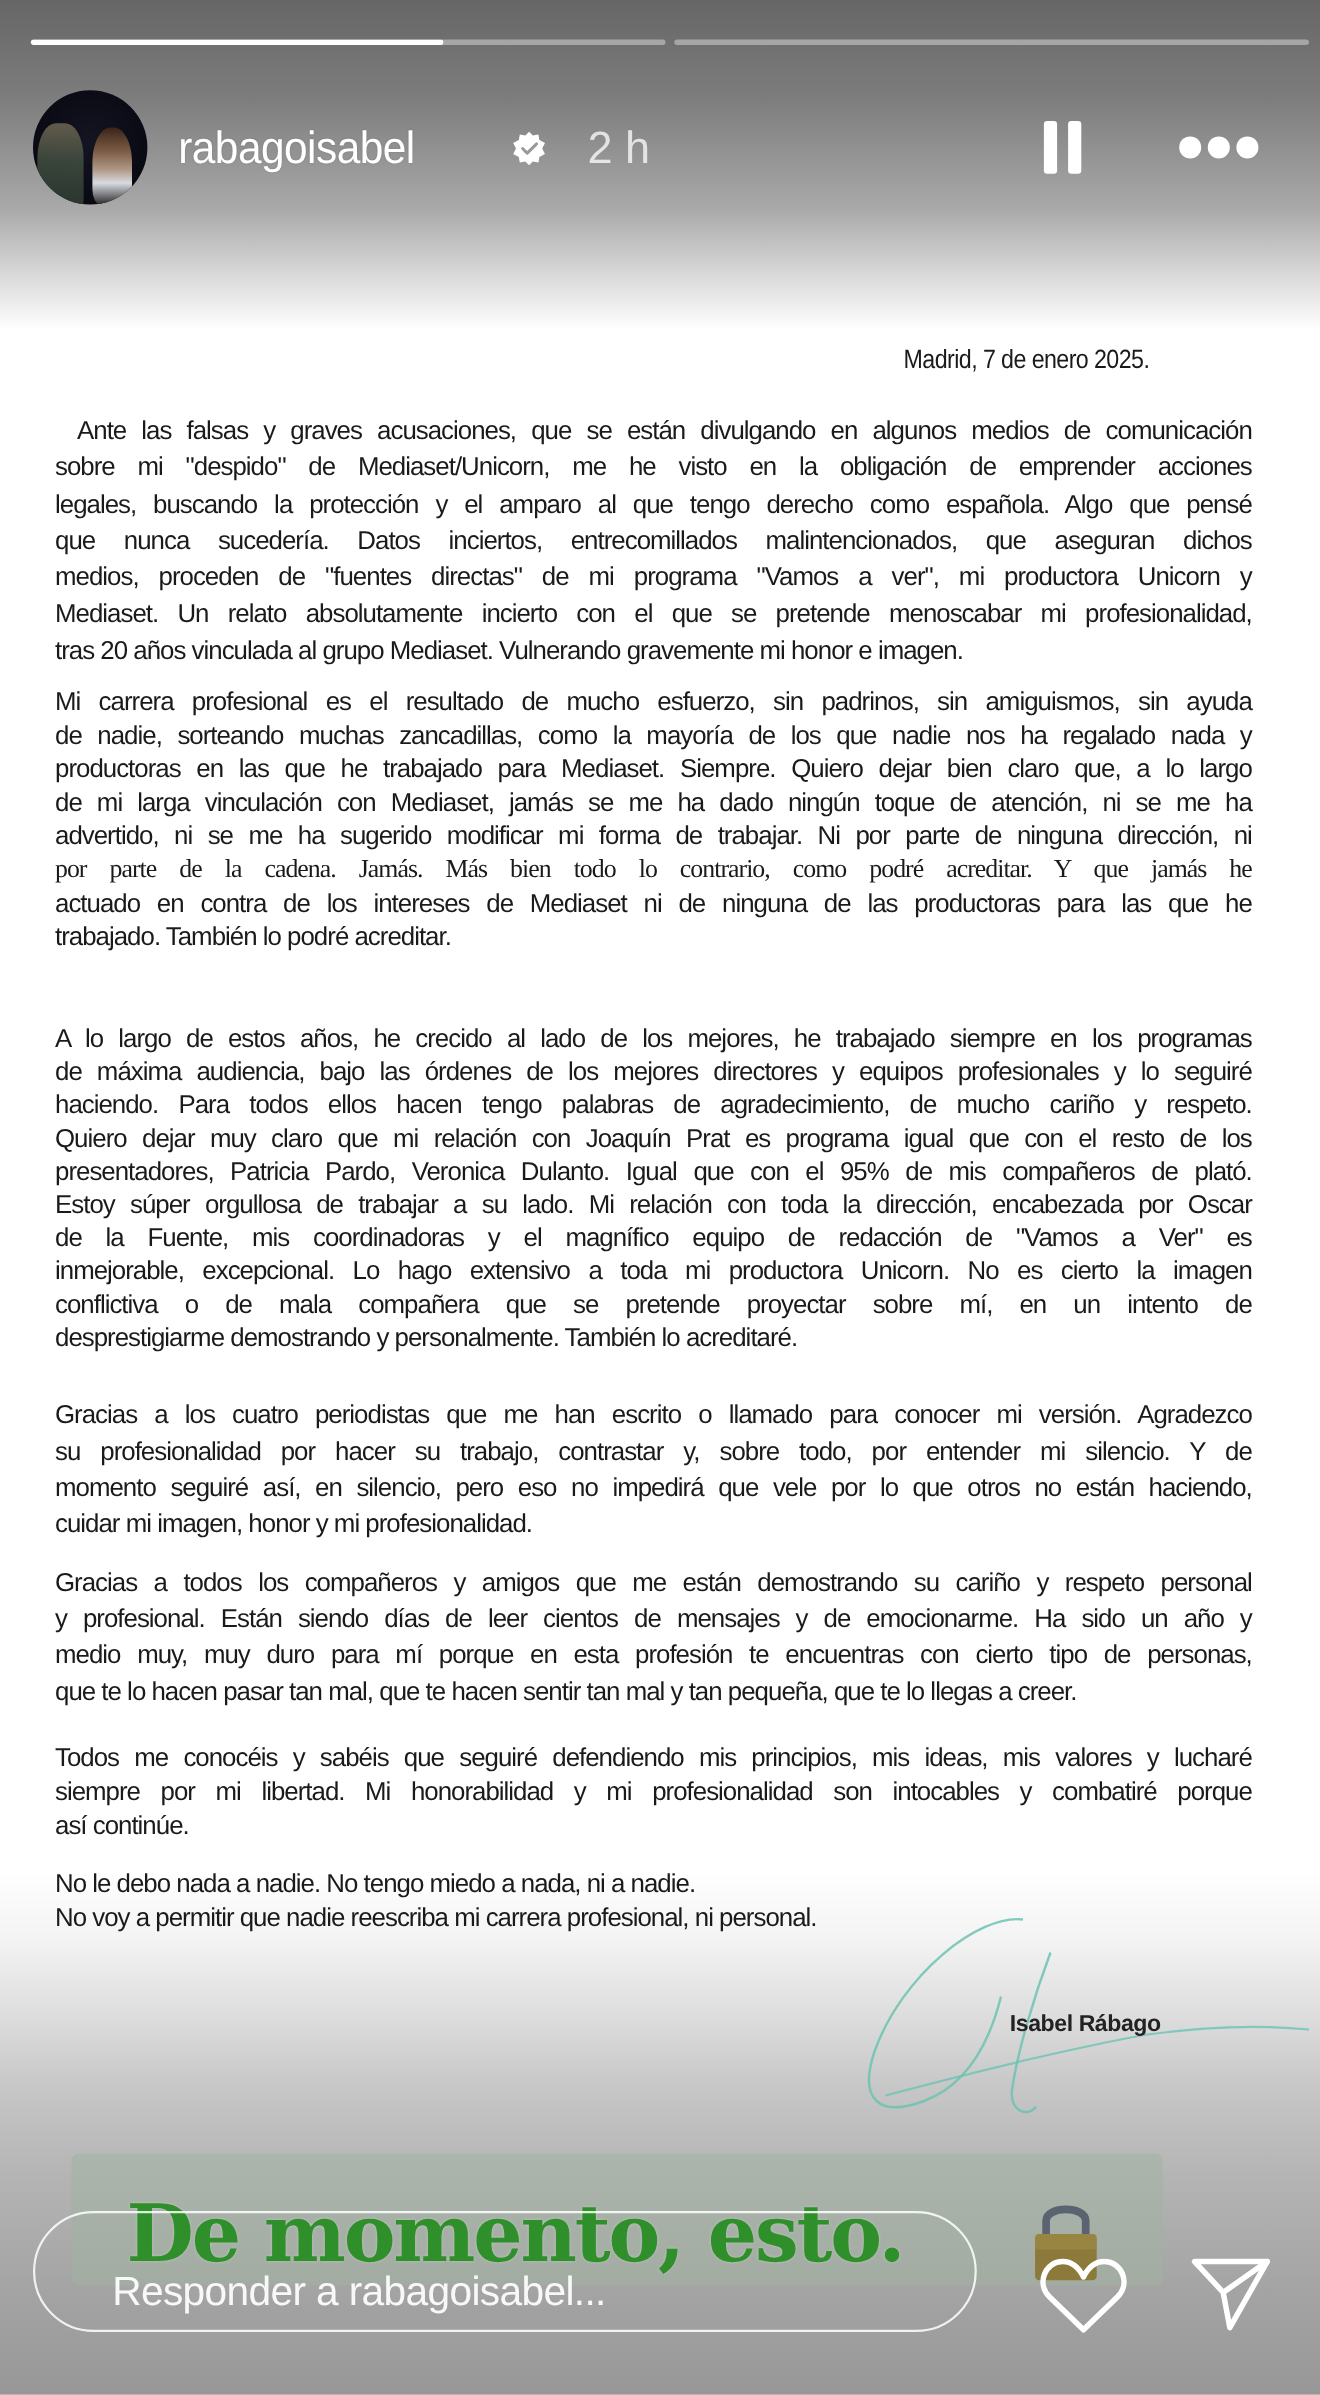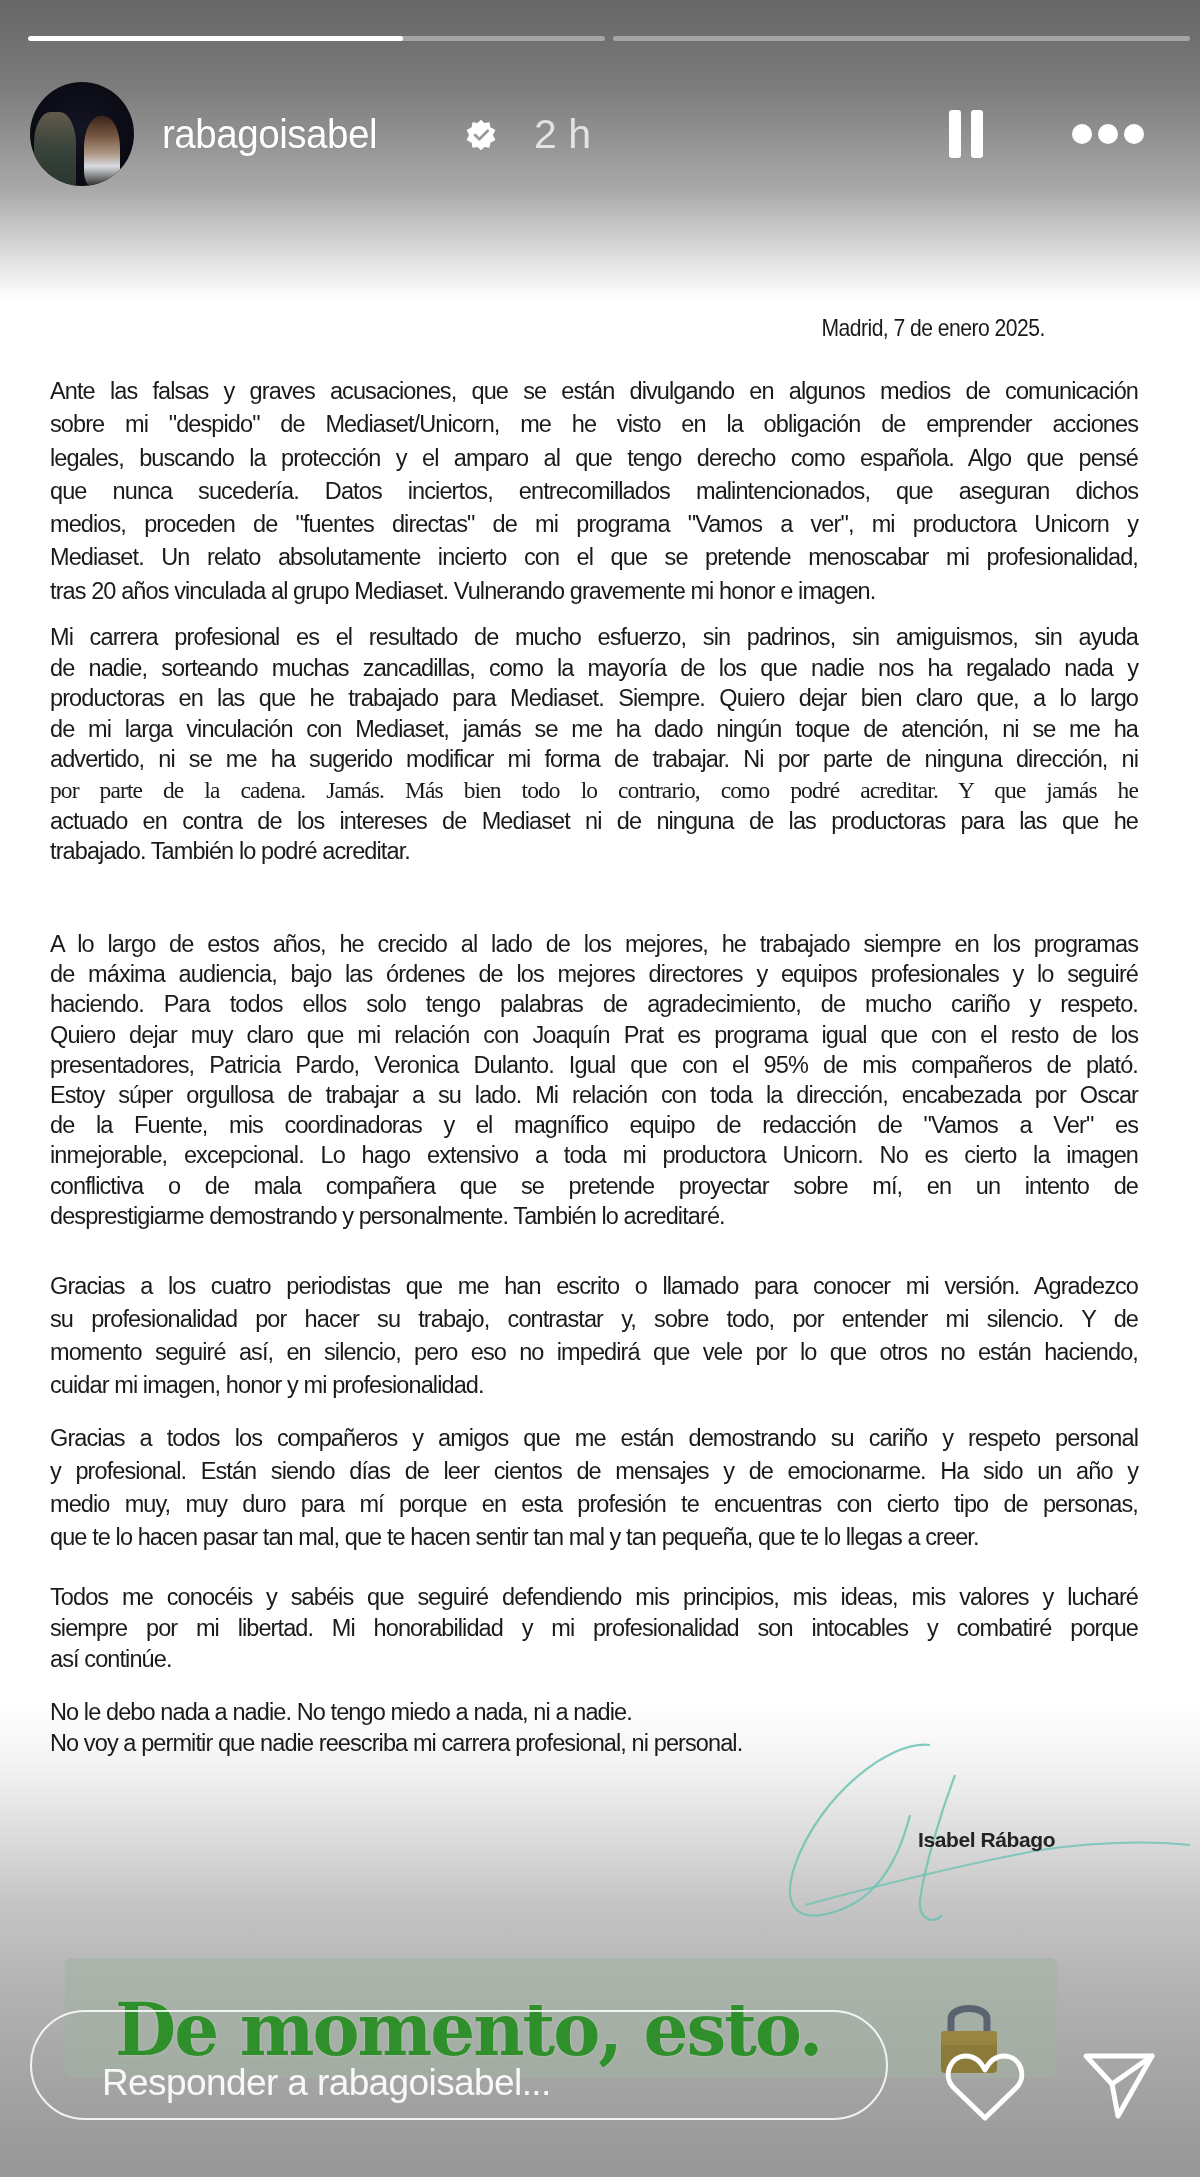--- a/index.html
+++ b/index.html
@@ -92,42 +92,42 @@
     <span></span>
     <span></span>
     <span></span>
   </div>
 </div>
 
 <div class="letter">
   <div class="date">Madrid, 7 de enero 2025.</div>
 
   <div class="para" id="para0" style="top:375px; line-height:33px;">
-      <span class="line" style="height: 33.3px; line-height: 33.3px;">Ante las falsas y graves acusaciones, que se están divulgando en algunos medios de comunicación</span>
+      <span class="line" style="height: 33.3px; line-height: 33.3px; margin-left: 20px;">Ante las falsas y graves acusaciones, que se están divulgando en algunos medios de comunicación</span>
       <span class="line" style="height: 33.3px; line-height: 33.3px;">sobre mi "despido" de Mediaset/Unicorn, me he visto en la obligación de emprender acciones</span>
       <span class="line" style="height: 33.3px; line-height: 33.3px;">legales, buscando la protección y el amparo al que tengo derecho como española. Algo que pensé</span>
       <span class="line" style="height: 33.3px; line-height: 33.3px;">que nunca sucedería. Datos inciertos, entrecomillados malintencionados, que aseguran dichos</span>
       <span class="line" style="height: 33.3px; line-height: 33.3px;">medios, proceden de "fuentes directas" de mi programa "Vamos a ver", mi productora Unicorn y</span>
       <span class="line" style="height: 33.3px; line-height: 33.3px;">Mediaset. Un relato absolutamente incierto con el que se pretende menoscabar mi profesionalidad,</span>
       <span class="line last" style="height: 33.3px; line-height: 33.3px;">tras 20 años vinculada al grupo Mediaset. Vulnerando gravemente mi honor e imagen.</span>
     </div>
   <div class="para" id="para1" style="top:622px;">
       <span class="line" style="height: 30.6px; line-height: 30.6px;">Mi carrera profesional es el resultado de mucho esfuerzo, sin padrinos, sin amiguismos, sin ayuda</span>
       <span class="line" style="height: 30.6px; line-height: 30.6px;">de nadie, sorteando muchas zancadillas, como la mayoría de los que nadie nos ha regalado nada y</span>
       <span class="line" style="height: 30.6px; line-height: 30.6px;">productoras en las que he trabajado para Mediaset. Siempre. Quiero dejar bien claro que, a lo largo</span>
       <span class="line" style="height: 30.6px; line-height: 30.6px;">de mi larga vinculación con Mediaset, jamás se me ha dado ningún toque de atención, ni se me ha</span>
       <span class="line" style="height: 30.6px; line-height: 30.6px;">advertido, ni se me ha sugerido modificar mi forma de trabajar. Ni por parte de ninguna dirección, ni</span>
       <span class="line" style="height: 30.6px; line-height: 30.6px; font-family: Liberation Serif, serif;">por parte de la cadena. Jamás. Más bien todo lo contrario, como podré acreditar. Y que jamás he</span>
       <span class="line" style="height: 30.6px; line-height: 30.6px;">actuado en contra de los intereses de Mediaset ni de ninguna de las productoras para las que he</span>
       <span class="line last" style="height: 30.6px; line-height: 30.6px;">trabajado. También lo podré acreditar.</span>
     </div>
   <div class="para" id="para2" style="top:929px;">
       <span class="line" style="height: 30.2px; line-height: 30.2px;">A lo largo de estos años, he crecido al lado de los mejores, he trabajado siempre en los programas</span>
       <span class="line" style="height: 30.2px; line-height: 30.2px;">de máxima audiencia, bajo las órdenes de los mejores directores y equipos profesionales y lo seguiré</span>
-      <span class="line" style="height: 30.2px; line-height: 30.2px;">haciendo. Para todos ellos solo tengo palabras de agradecimiento, de mucho cariño y respeto.</span>
+      <span class="line" style="height: 30.2px; line-height: 30.2px;">haciendo. Para todos ellos hacen tengo palabras de agradecimiento, de mucho cariño y respeto.</span>
       <span class="line" style="height: 30.2px; line-height: 30.2px;">Quiero dejar muy claro que mi relación con Joaquín Prat es programa igual que con el resto de los</span>
       <span class="line" style="height: 30.2px; line-height: 30.2px;">presentadores, Patricia Pardo, Veronica Dulanto. Igual que con el 95% de mis compañeros de plató.</span>
       <span class="line" style="height: 30.2px; line-height: 30.2px;">Estoy súper orgullosa de trabajar a su lado. Mi relación con toda la dirección, encabezada por Oscar</span>
       <span class="line" style="height: 30.2px; line-height: 30.2px;">de la Fuente, mis coordinadoras y el magnífico equipo de redacción de "Vamos a Ver" es</span>
       <span class="line" style="height: 30.2px; line-height: 30.2px;">inmejorable, excepcional. Lo hago extensivo a toda mi productora Unicorn. No es cierto la imagen</span>
       <span class="line" style="height: 30.2px; line-height: 30.2px;">conflictiva o de mala compañera que se pretende proyectar sobre mí, en un intento de</span>
       <span class="line last" style="height: 30.2px; line-height: 30.2px;">desprestigiarme demostrando y personalmente. También lo acreditaré.</span>
     </div>
   <div class="para" id="para3" style="top:1270px;">
       <span class="line" style="height: 33px; line-height: 33px;">Gracias a los cuatro periodistas que me han escrito o llamado para conocer mi versión. Agradezco</span>

